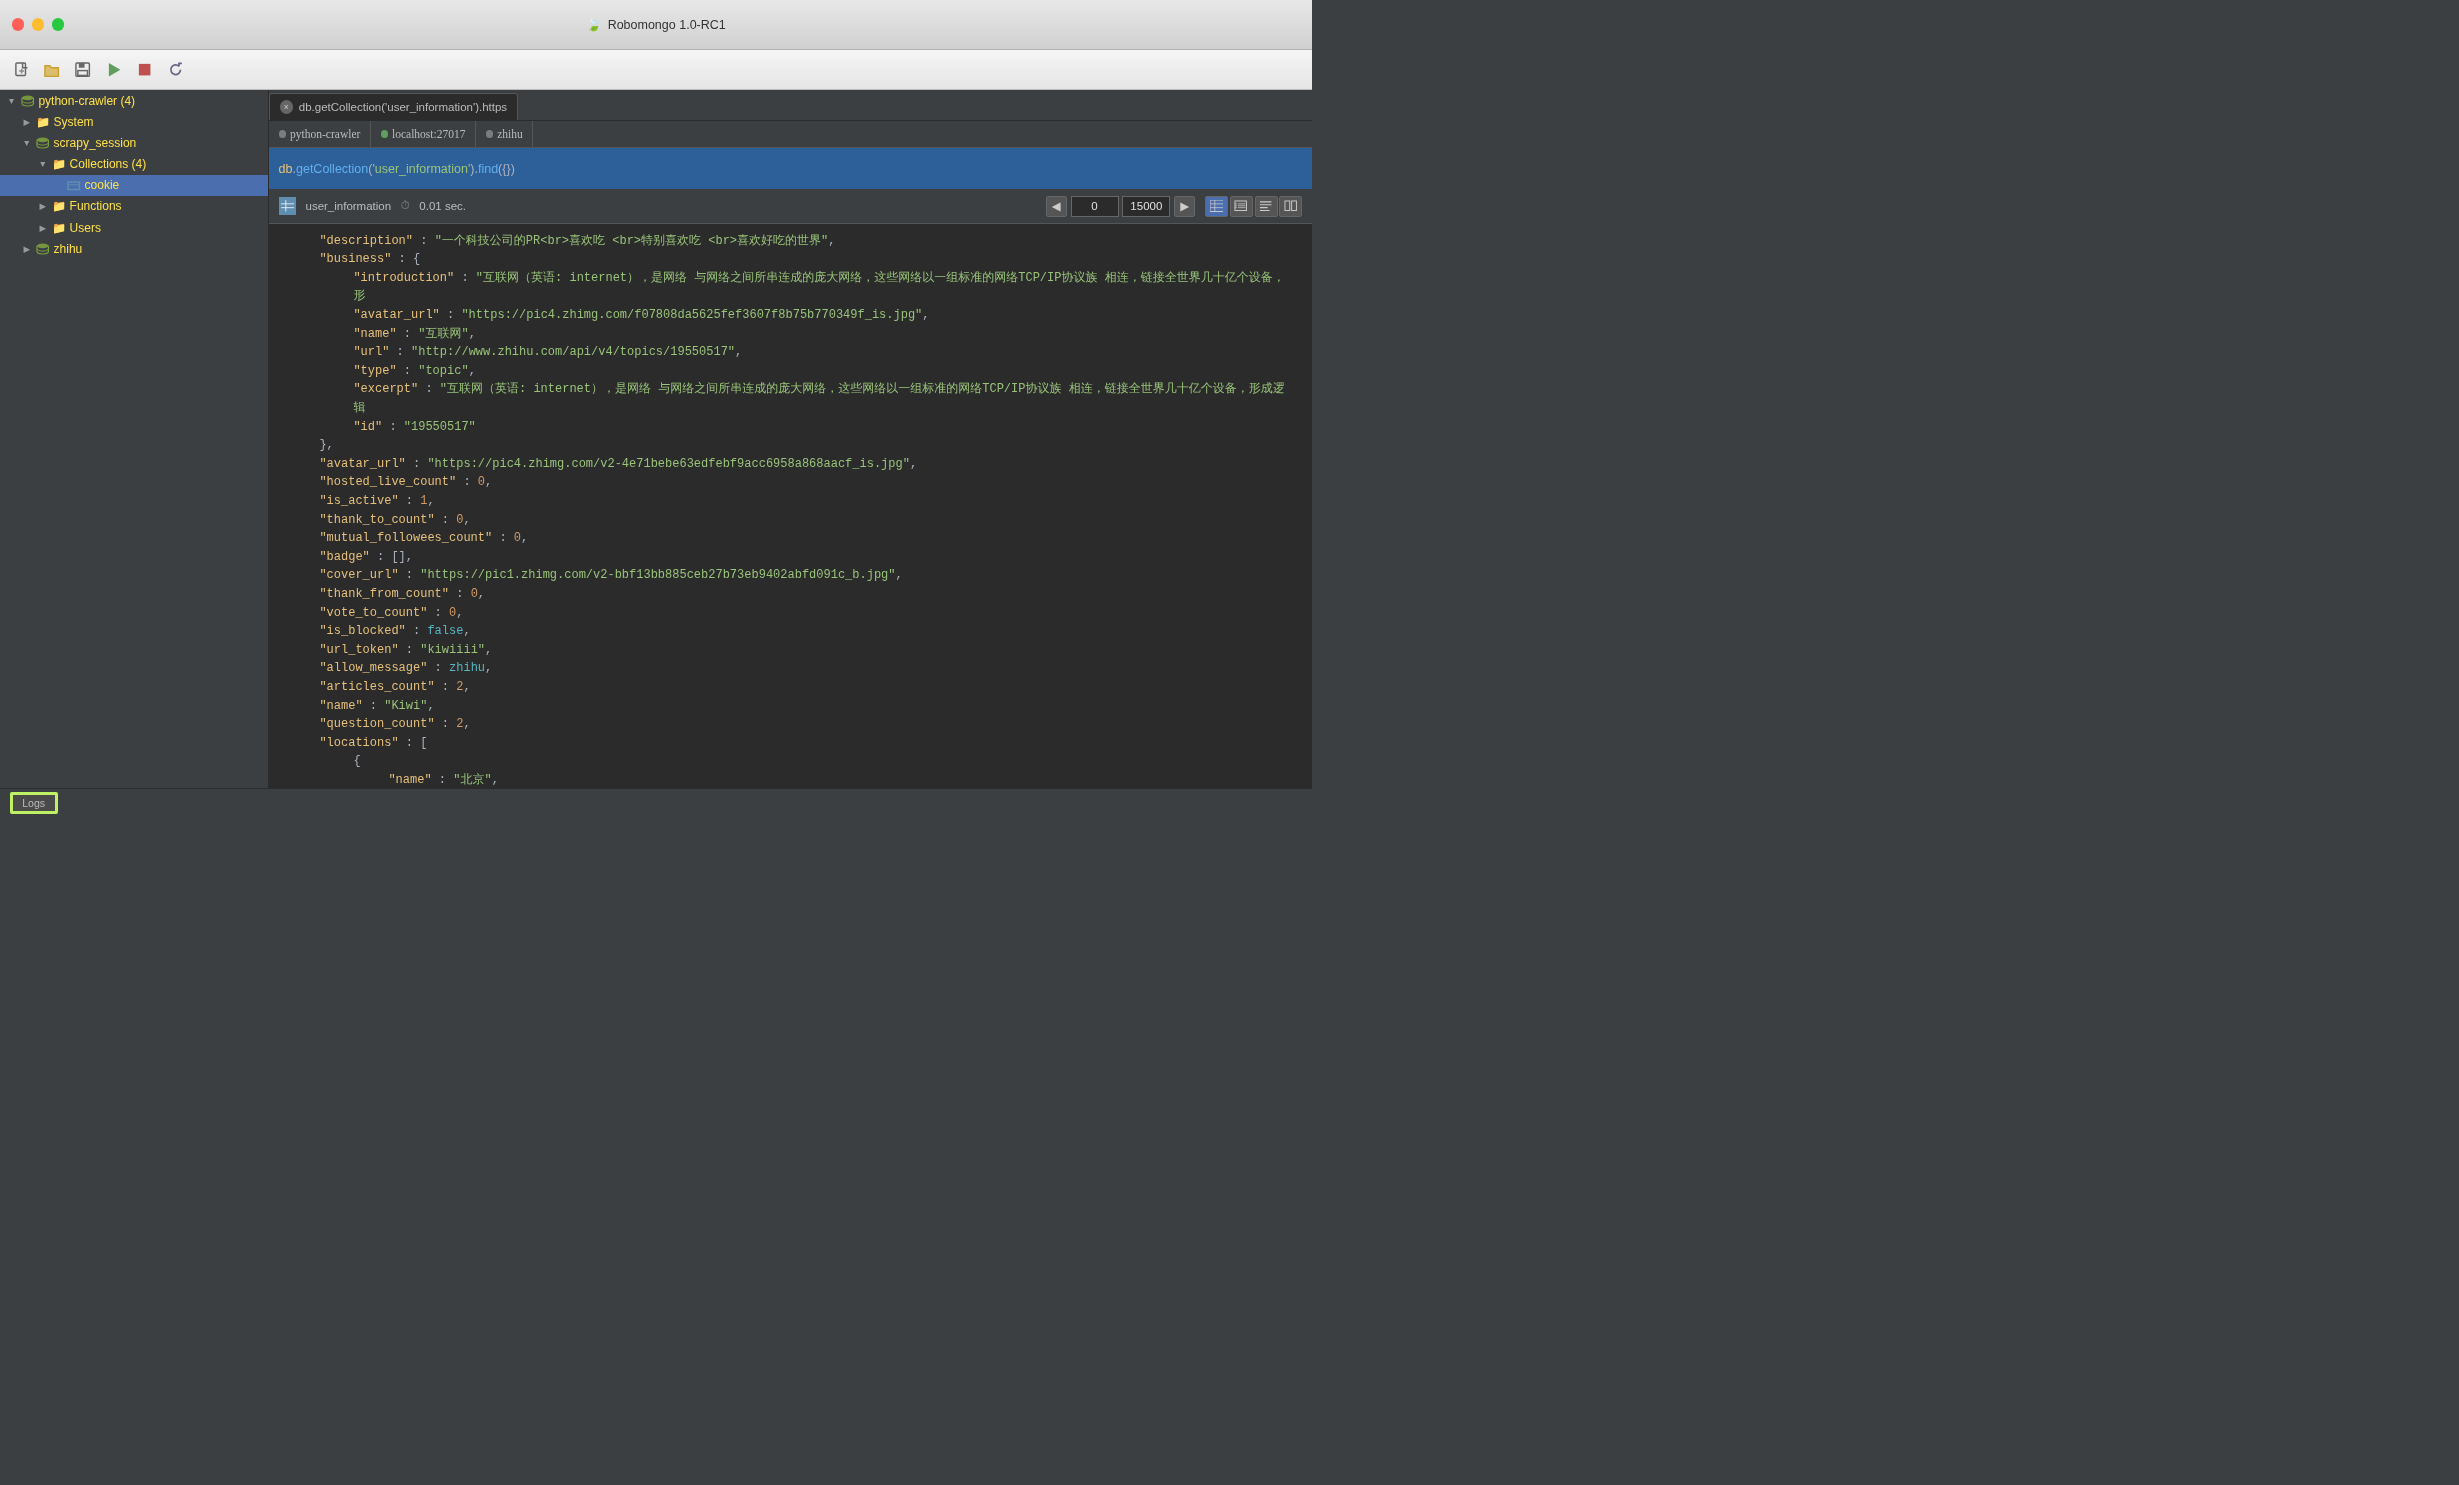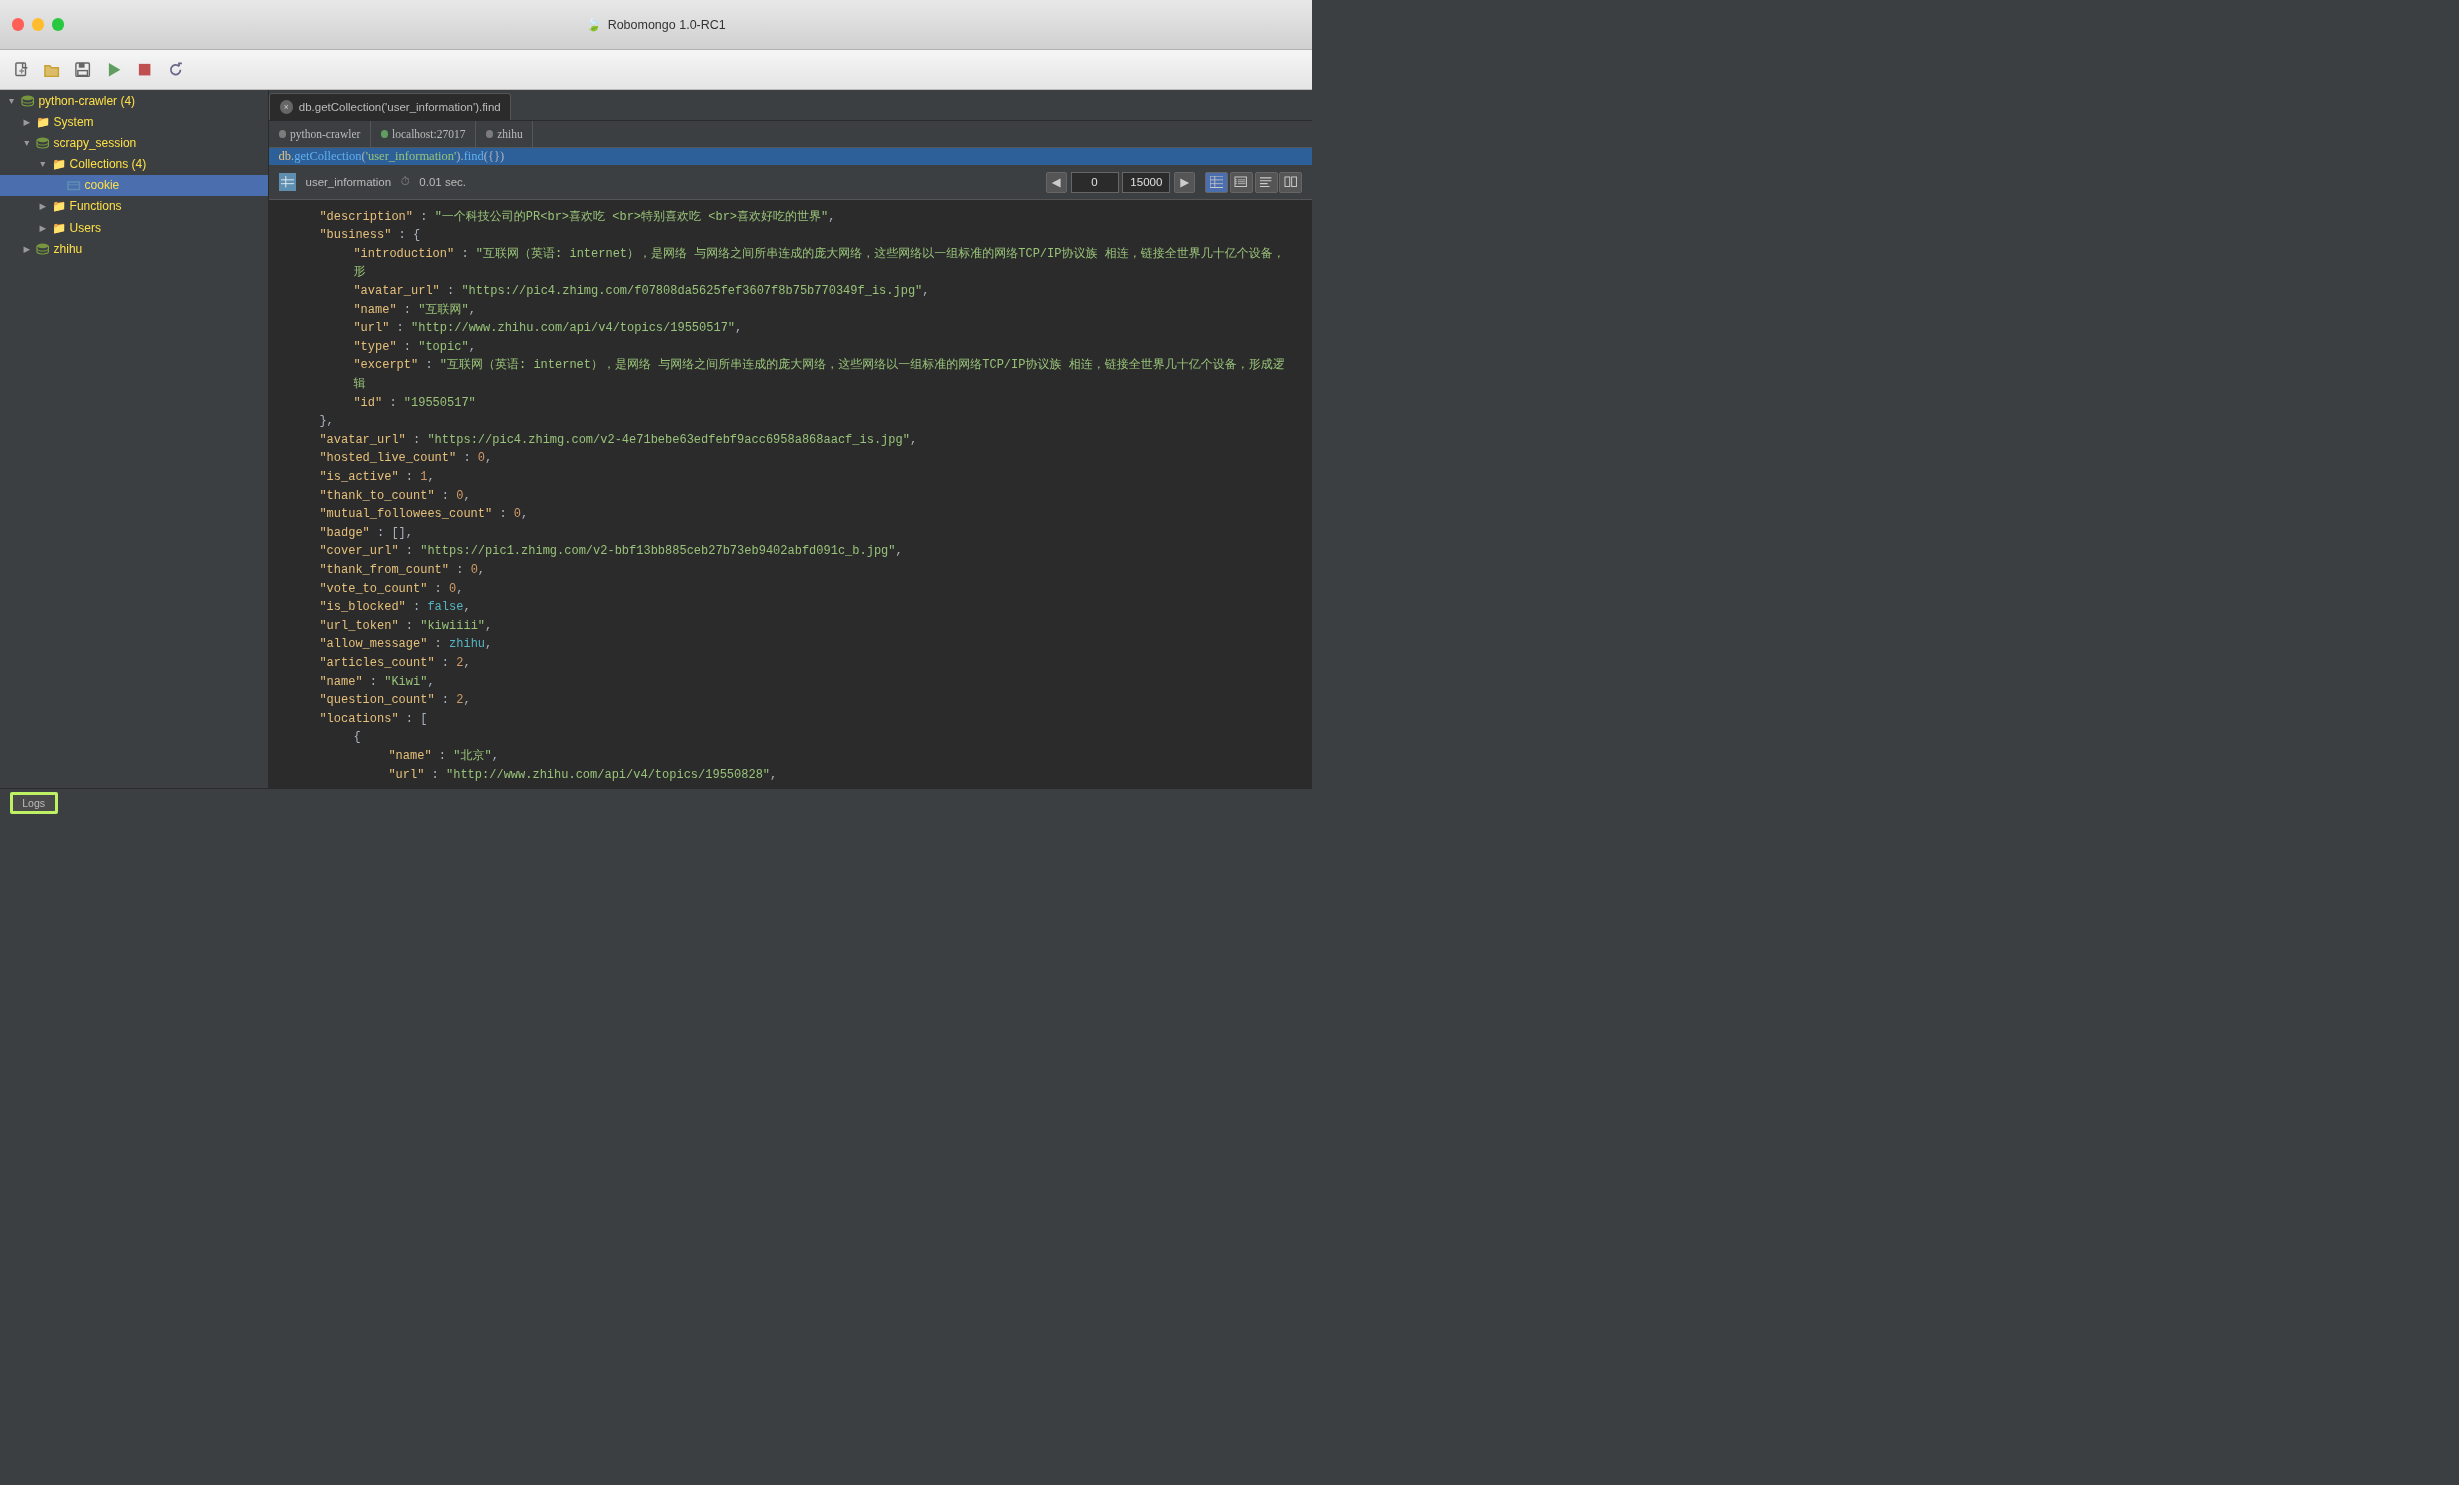--- a/index.html
+++ b/index.html
@@ -197,28 +197,28 @@
       width: 7.7px;
       height: 7.7px;
       border-radius: 50%;
       background: #7c7c7c;
       flex-shrink: 0;
     }
     .conn-dot.active { background: #5f9e5f; }
 
     
     .query-bar {
-      height: 17px;
+      height: 41px;
       background: #2d6099;
       display: flex;
       align-items: center;
       padding: 0 9.6px;
       font-size: 12.5px;
       color: #e0e0e0;
-      font-family: Liberation Serif, serif;
+      font-family: Liberation Sans, sans-serif;
     }
 
     
     .results-header {
       height: 35px;
       background: #3c3f41;
       display: flex;
       align-items: center;
       padding: 0 9.6px;
       border-bottom: 1px solid #555;
@@ -453,21 +453,21 @@
       </span>
       <span class="tree-label">zhihu</span>
     </div>
   </div>
 
   <div class="content-area">
 
     <div class="tab-bar">
       <div class="tab">
         <span class="tab-close">×</span>
-        <span>db.getCollection('user_information').find</span>
+        <span>db.getCollection('user_information').https</span>
       </div>
     </div>
 
     <div class="connection-bar">
       <div class="conn-item">
         <span class="conn-dot"></span>
         <span>python-crawler</span>
       </div>
       <div class="conn-item">
         <span class="conn-dot active"></span>

